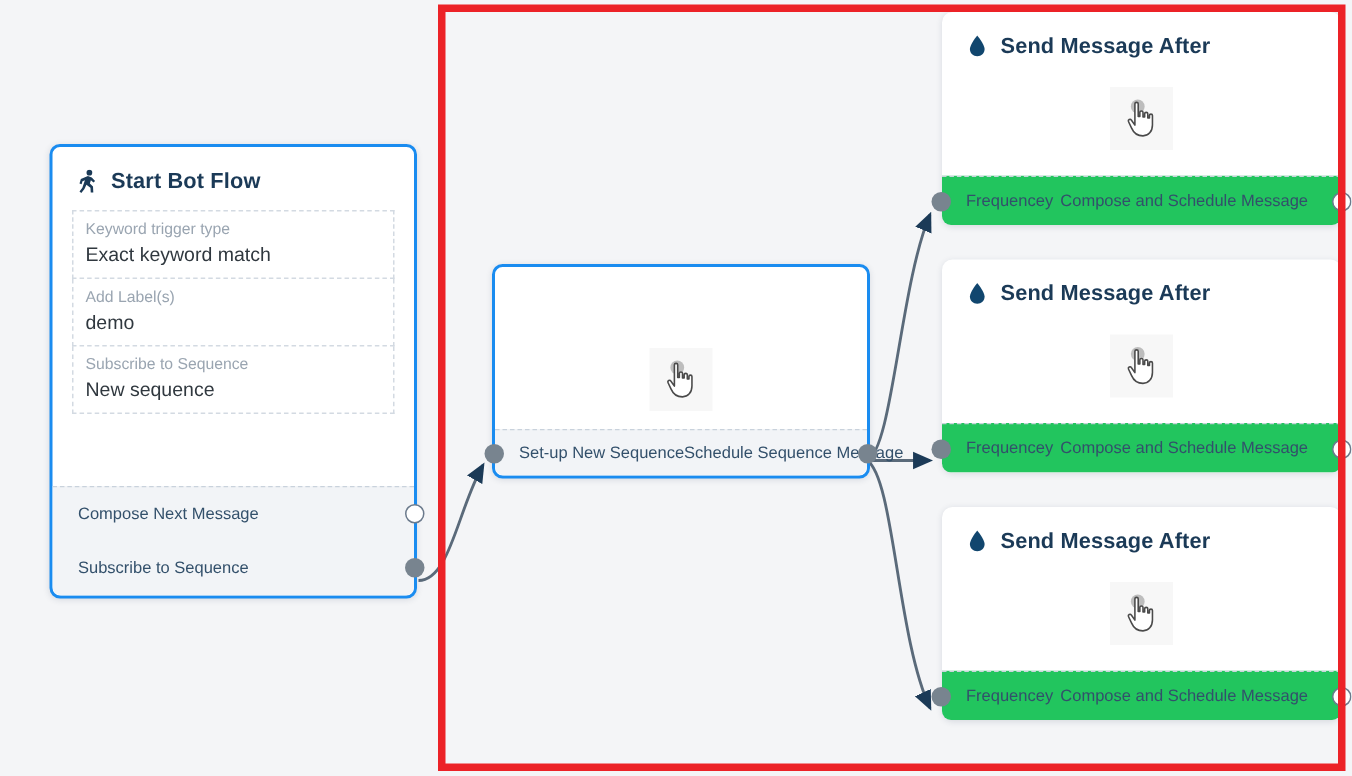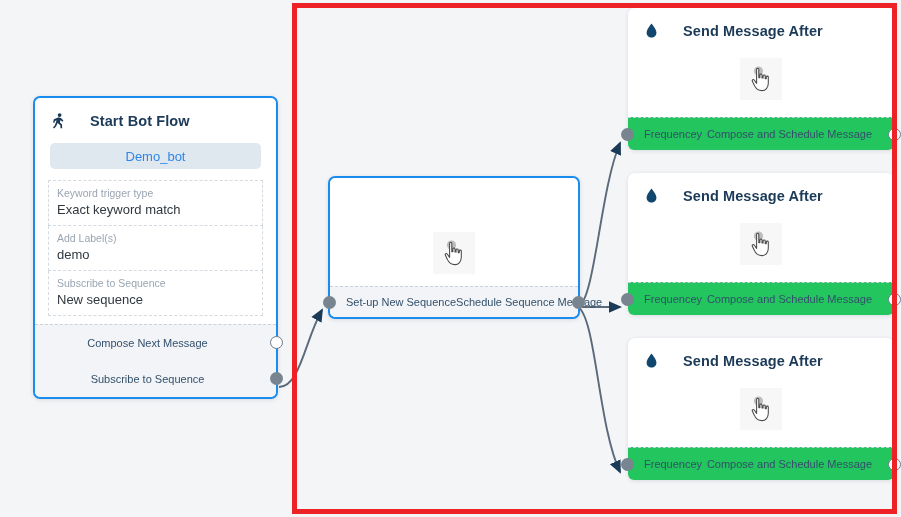--- a/index.html
+++ b/index.html
@@ -19,21 +19,21 @@
   }
 
   
   #edges{position:absolute;left:0;top:0;width:901px;height:517px;z-index:5;}
 
   
   .node{position:absolute;background:#ffffff;border-radius:7px;z-index:10;
         box-shadow:0 1px 4px rgba(30,50,80,.13);box-sizing:border-box;}
   .node.selected{border:2px solid #1a8cf0;}
 
-  .node-head{display:flex;align-items:center;gap:24px;padding:14px 16px 0 16px;}
+  .node-head{display:flex;align-items:center;gap:8px;padding:14px 16px 0 16px;}
   .node-title{font-size:14.5px;color:#1b3a57;font-weight:600;letter-spacing:.1px;}
 
   .ico{display:inline-flex;align-items:center;justify-content:center;
        width:15px;height:17px;flex:0 0 auto;}
   .ico svg{display:block;}
 
   
   .bot-pill{margin:14px 15px 0 15px;background:#dfe7ef;border-radius:5px;
             height:26px;display:flex;align-items:center;justify-content:center;
             color:#2f86e8;font-size:13px;}
@@ -58,21 +58,21 @@
   .port.filled{background:#78848f;}
 
   
   .hand-wrap{position:absolute;left:0;right:0;display:flex;justify-content:center;}
   .hand{width:42px;height:42px;background:#f7f7f7;display:flex;
         align-items:center;justify-content:center;}
 
   
   #node-start{left:33px;top:96px;width:245px;height:303px;}
   #node-start .node-foot{height:72px;}
-  #node-start .node-foot .port-row{padding-right:16px;justify-content:center;height:36px;}
+  #node-start .node-foot .port-row{padding-right:16px;justify-content:flex-start;height:36px;padding-left:17px;}
 
   #node-seq{left:328px;top:176px;width:252px;height:143px;}
   #node-seq .node-foot{height:30px;}
   #node-seq .foot-inline{display:flex;align-items:center;height:30px;
         justify-content:space-between;padding:0 16px;}
   #node-seq .foot-inline .lbl{font-size:11px;color:#33506b;white-space:nowrap;}
 
   .msgcard{width:266px;height:142px;left:628px;}
   .msgcard .node-foot{height:32px;}
   .msgcard .foot-inline{display:flex;align-items:center;height:32px;
@@ -107,23 +107,20 @@
     <div class="node-head">
       <span class="ico">
         <svg width="13" height="16" viewBox="0 0 13 16">
           <circle cx="7.6" cy="2.1" r="1.9" fill="#1b3a57"></circle>
           <path d="M6.6 4.3 L9.2 5.3 L11.4 7.6 L10.3 8.7 L8.6 7.1 L7.9 9.4 L10 11.4 L10.2 15.3 L8.5 15.3 L8.3 12.2 L5.6 10.1 L4.3 13 L2.2 15.6 L1 14.6 L2.9 12.2 L4.6 7.2 L3 7.9 L2.4 9.8 L1 9.4 L1.9 6.3 z" fill="#1b3a57"></path>
         </svg>
       </span>
       <span class="node-title">Start Bot Flow</span>
     </div>
 
-    <div class="bot-pill">
-      <span>Demo_bot</span>
-    </div>
 
     <div class="fields">
       <div class="field">
         <div class="f-label">Keyword trigger type</div>
         <div class="f-value">Exact keyword match</div>
       </div>
       <div class="field">
         <div class="f-label">Add Label(s)</div>
         <div class="f-value">demo</div>
       </div>

